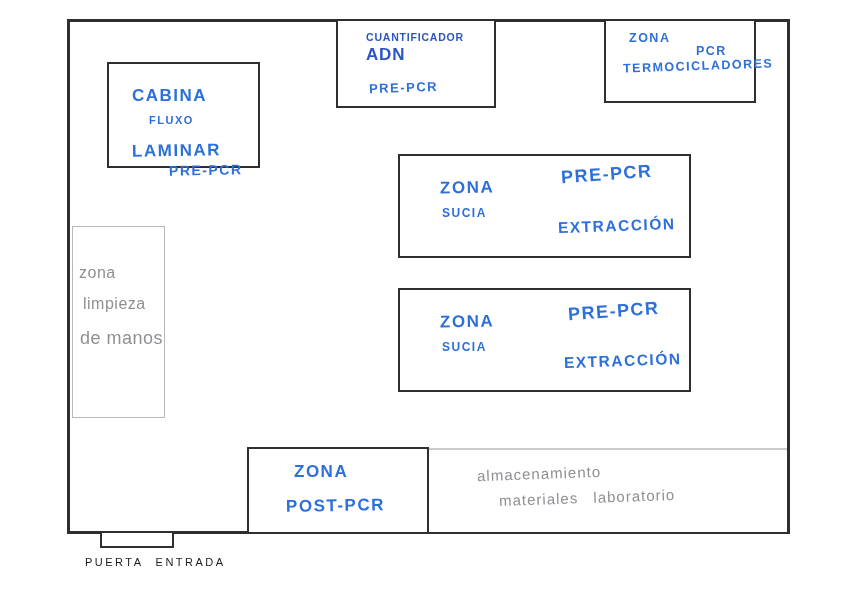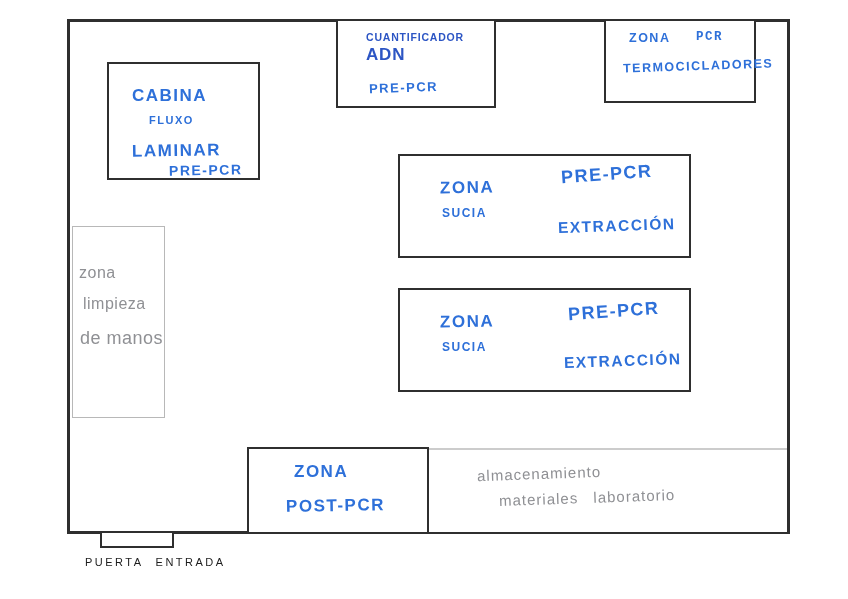--- a/index.html
+++ b/index.html
@@ -14,36 +14,36 @@
   .navy{color:var(--navy,#2c55c4);}
   .grayt{color:var(--gray,#8f9094);}
   .hand{letter-spacing:1.5px;font-weight:bold;}
   .hand-lite{letter-spacing:1px;}
   .abs{position:absolute;white-space:nowrap;}
 
   
   #outer-wall{left:67px;top:19px;width:723px;height:515px;}
 
   
-  #cabina-box{left:107px;top:62px;width:153px;height:118px;}
+  #cabina-box{left:107px;top:62px;width:153px;height:106px;}
   #cabina-box .l1{left:23px;top:22px;font-size:17px;}
   #cabina-box .l2{left:40px;top:50px;font-size:11px;}
   #cabina-box .l3{left:23px;top:77px;font-size:17px;transform:rotate(-1deg);}
   #cabina-box .l4{left:60px;top:98px;font-size:14px;transform:rotate(-1deg);}
 
   
   #cuantificador-box{left:336px;top:19px;width:160px;height:89px;}
   #cuantificador-box .l1{left:28px;top:10px;font-size:10.5px;letter-spacing:.8px;}
   #cuantificador-box .l2{left:28px;top:24px;font-size:17px;letter-spacing:.8px;}
   #cuantificador-box .l3{left:31px;top:59px;font-size:13px;transform:rotate(-2deg);}
 
   
   #termo-box{left:604px;top:19px;width:152px;height:84px;}
   #termo-box .l1a{left:23px;top:10px;font-size:12.5px;}
-  #termo-box .l1b{left:90px;top:9px;font-size:12.5px;font-family:Liberation Mono, monospace;}
+  #termo-box .l1b{left:90px;top:23px;font-size:12.5px;}
   #termo-box .l2{left:17px;top:38px;font-size:12.5px;transform:rotate(-2deg);}
 
   
   .sucia-box{left:398px;width:293px;height:104px;}
   #sucia-top{top:154px;}
   #sucia-bottom{top:288px;}
   .sucia-box .c1a{left:40px;top:22px;font-size:17px;transform:rotate(-1deg);}
   .sucia-box .c1b{left:42px;top:50px;font-size:12px;}
   .sucia-box .c2a{left:161px;top:8px;font-size:18px;transform:rotate(-4deg);}
   .sucia-box .c2b{left:158px;top:61px;font-size:15.5px;transform:rotate(-2deg);}

